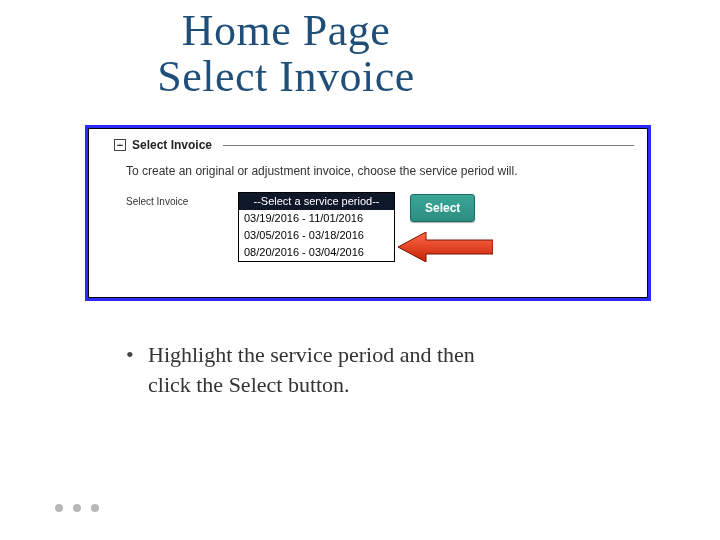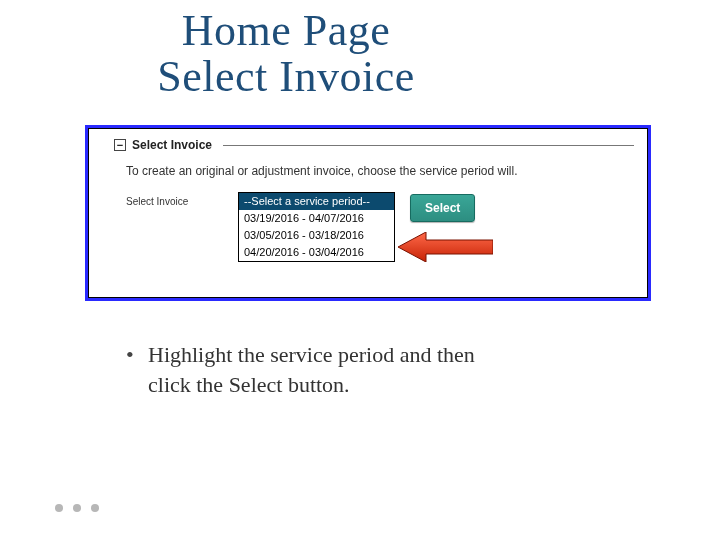--- a/index.html
+++ b/index.html
@@ -95,22 +95,23 @@
     background: #fff;
     font-size: 11px;
     line-height: 15px;
   }
   .listbox .opt {
     padding: 1px 5px;
     white-space: nowrap;
     color: #000;
   }
   .listbox .opt.selected {
-    background: #0c4a6e;
+    background: #0f172a;
     color: #fff;
+    text-align: center;
   }
   .select-btn {
     position: absolute;
     left: 322px;
     top: 66px;
     padding: 6px 14px;
     background: linear-gradient(#3aa697, #2d8e81);
     color: #fff;
     font-family: "Segoe UI", Arial, sans-serif;
     font-size: 12px;
@@ -185,23 +186,23 @@
         <span>Select Invoice</span>
       </div>
       <div class="sect-line"></div>
 
       <div class="instr">To create an original or adjustment invoice, choose the service period will.</div>
 
       <div class="field-label">Select Invoice</div>
 
       <div class="listbox">
         <div class="opt selected">--Select a service period--</div>
-        <div class="opt">03/19/2016 - 04/07/2016</div>
+        <div class="opt">03/19/2016 - 11/01/2016</div>
         <div class="opt">03/05/2016 - 03/18/2016</div>
-        <div class="opt">04/20/2016 - 03/04/2016</div>
+        <div class="opt">08/20/2016 - 03/04/2016</div>
       </div>
 
       <div class="select-btn">
         <span>Select</span>
       </div>
 
       <svg class="arrow" viewBox="0 0 95 30">
         <defs>
           <linearGradient id="g" x1="0" y1="0" x2="0" y2="1">
             <stop offset="0%" stop-color="#ff6a4a"></stop>

